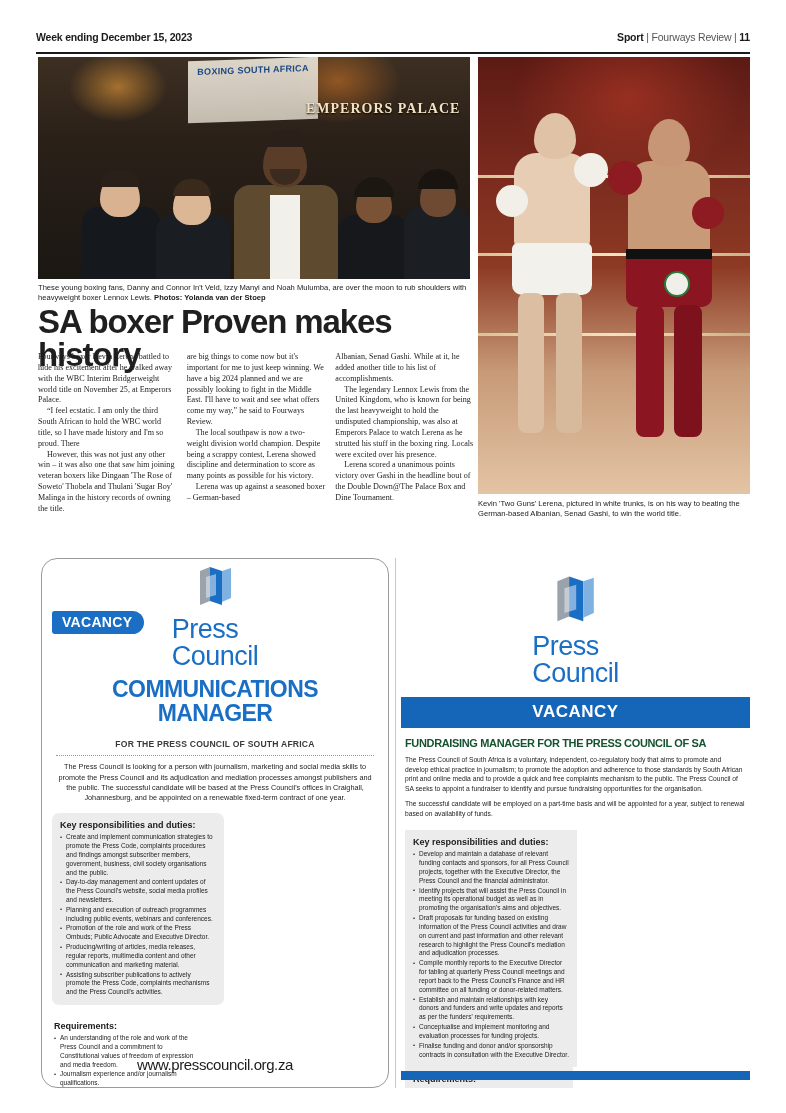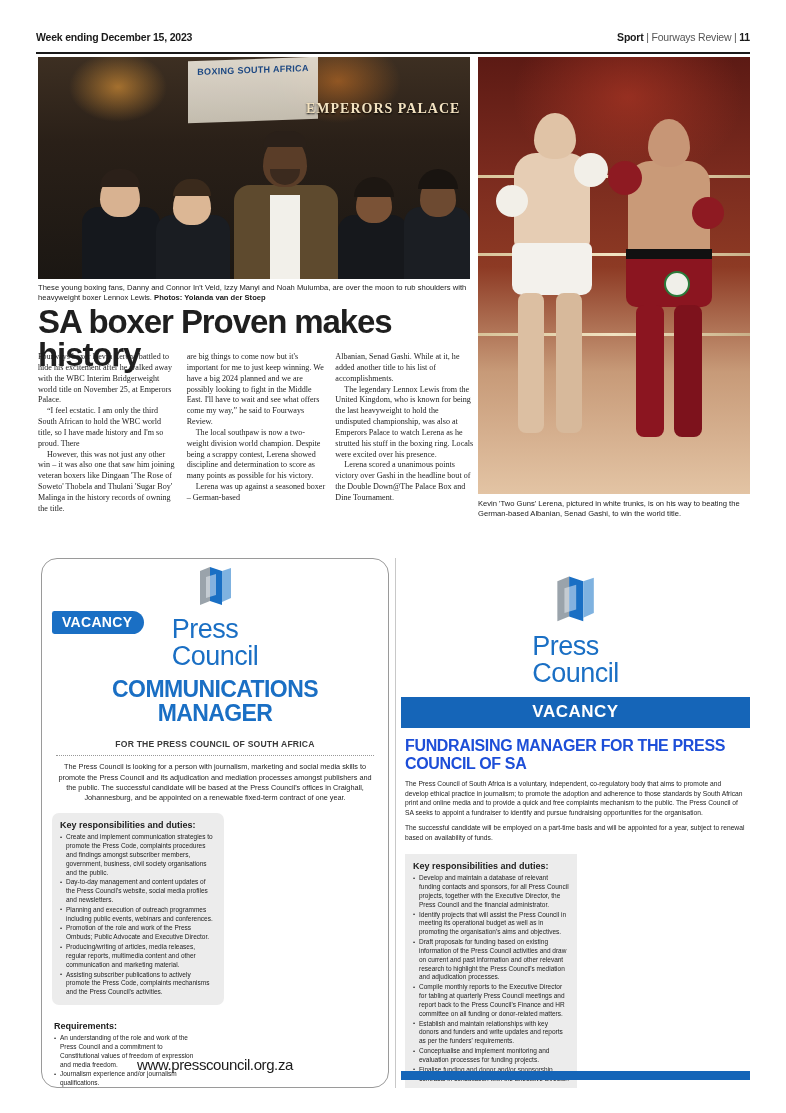--- a/index.html
+++ b/index.html
@@ -158,21 +158,21 @@
   }
   .kv { font-size:6.5px; line-height:1.4; color:#1c1c1c; }
   .kv b { font-weight:bold; }
   .thinrule { border-top:1px dotted #999; margin:4px 0; }
 
   .vacancy-bar {
     background:#1565b8; color:#fff; text-align:center; font-size:17px;
     font-weight:bold; padding:5px 0 6px 0; letter-spacing:.5px;
   }
   .r-title {
-    font-size:16px; font-weight:bold; color:#1d4ed8; letter-spacing:-.35px;
+    font-size:11px; font-weight:bold; color:#14532d; letter-spacing:-.35px;
     margin:9px 0 6px 0;
   }
   .r-intro { font-size:6.7px; line-height:1.45; color:#1c1c1c; }
   .r-intro p + p { margin-top:5px; }
   .bottom-bar {
     position:absolute; left:0; bottom:8px; width:349px; height:9px; background:#1565b8;
   }
   .ad-divider {
     position:absolute; left:395px; top:558px; width:1px; height:530px; background:#c8c8c8;
   }

